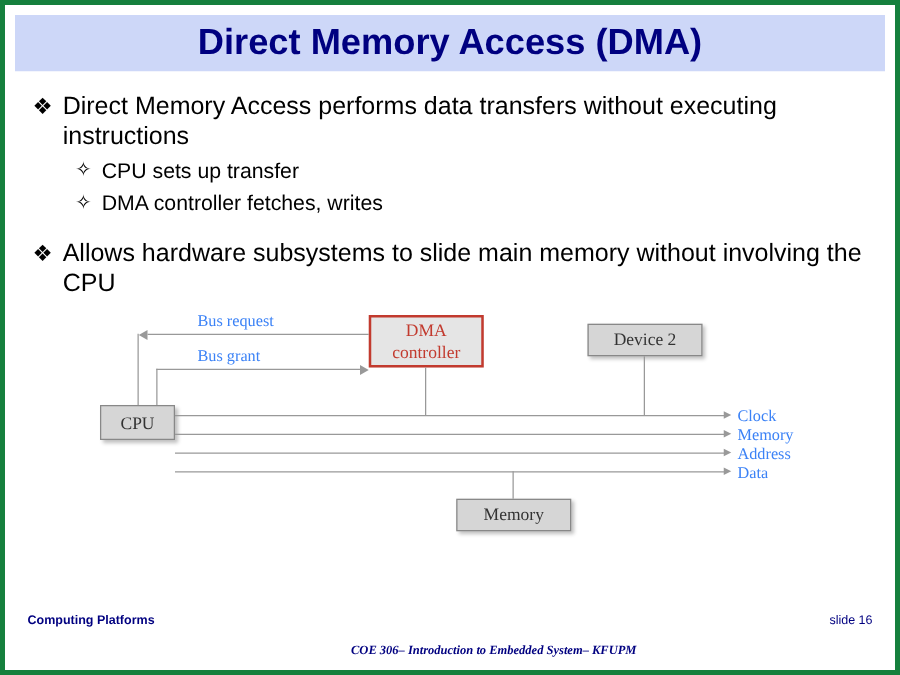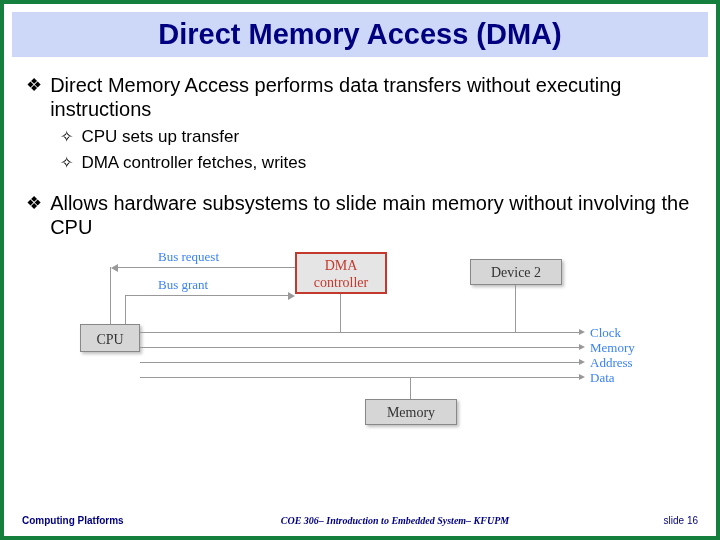--- a/index.html
+++ b/index.html
@@ -20,21 +20,21 @@
   .box-gray { background: #d6d6d6; border: 1px solid #888; box-shadow: 2px 2px 3px rgba(0,0,0,.25); color: #333; }
   .box-red { background: #e5e5e5; border: 2px solid #c23a2e; color: #c23a2e; font-weight: 400; }
   .lbl { position: absolute; font-family: Georgia, serif; color: #3b82f6; font-size: 13px; white-space: nowrap; }
   .hline { position: absolute; height: 1px; background: #999; }
   .vline { position: absolute; width: 1px; background: #999; }
   .arrow-r { position: absolute; width: 0; height: 0; border-top: 4px solid transparent; border-bottom: 4px solid transparent; border-left: 7px solid #999; }
   .arrow-l { position: absolute; width: 0; height: 0; border-top: 4px solid transparent; border-bottom: 4px solid transparent; border-right: 7px solid #999; }
   .arrow-rs { position: absolute; width: 0; height: 0; border-top: 3px solid transparent; border-bottom: 3px solid transparent; border-left: 6px solid #999; }
   .footer { position: absolute; bottom: 10px; left: 0; width: 100%; display: flex; align-items: flex-start; padding: 0 18px; }
   .footer .fl { font-size: 10px; color: #000080; font-weight: bold; width: 180px; }
-  .footer .fc { font-size: 10px; color: #000080; font-style: italic; font-weight: bold; text-align: center; flex: 1; font-family: "Times New Roman", serif; }
+  .footer .fc { font-size: 10px; color: #000080; font-style: italic; font-weight: bold; text-align: center; flex: 1; font-family: "Times New Roman", serif; margin-top: 24px; }
   .footer .fr { font-size: 10px; color: #000080; width: 110px; text-align: right; }
 </style>
 </head>
 <body>
 
 <div class="slide">
 
   <div class="title-bar">
     <h1>Direct Memory Access (DMA)</h1>
   </div>

